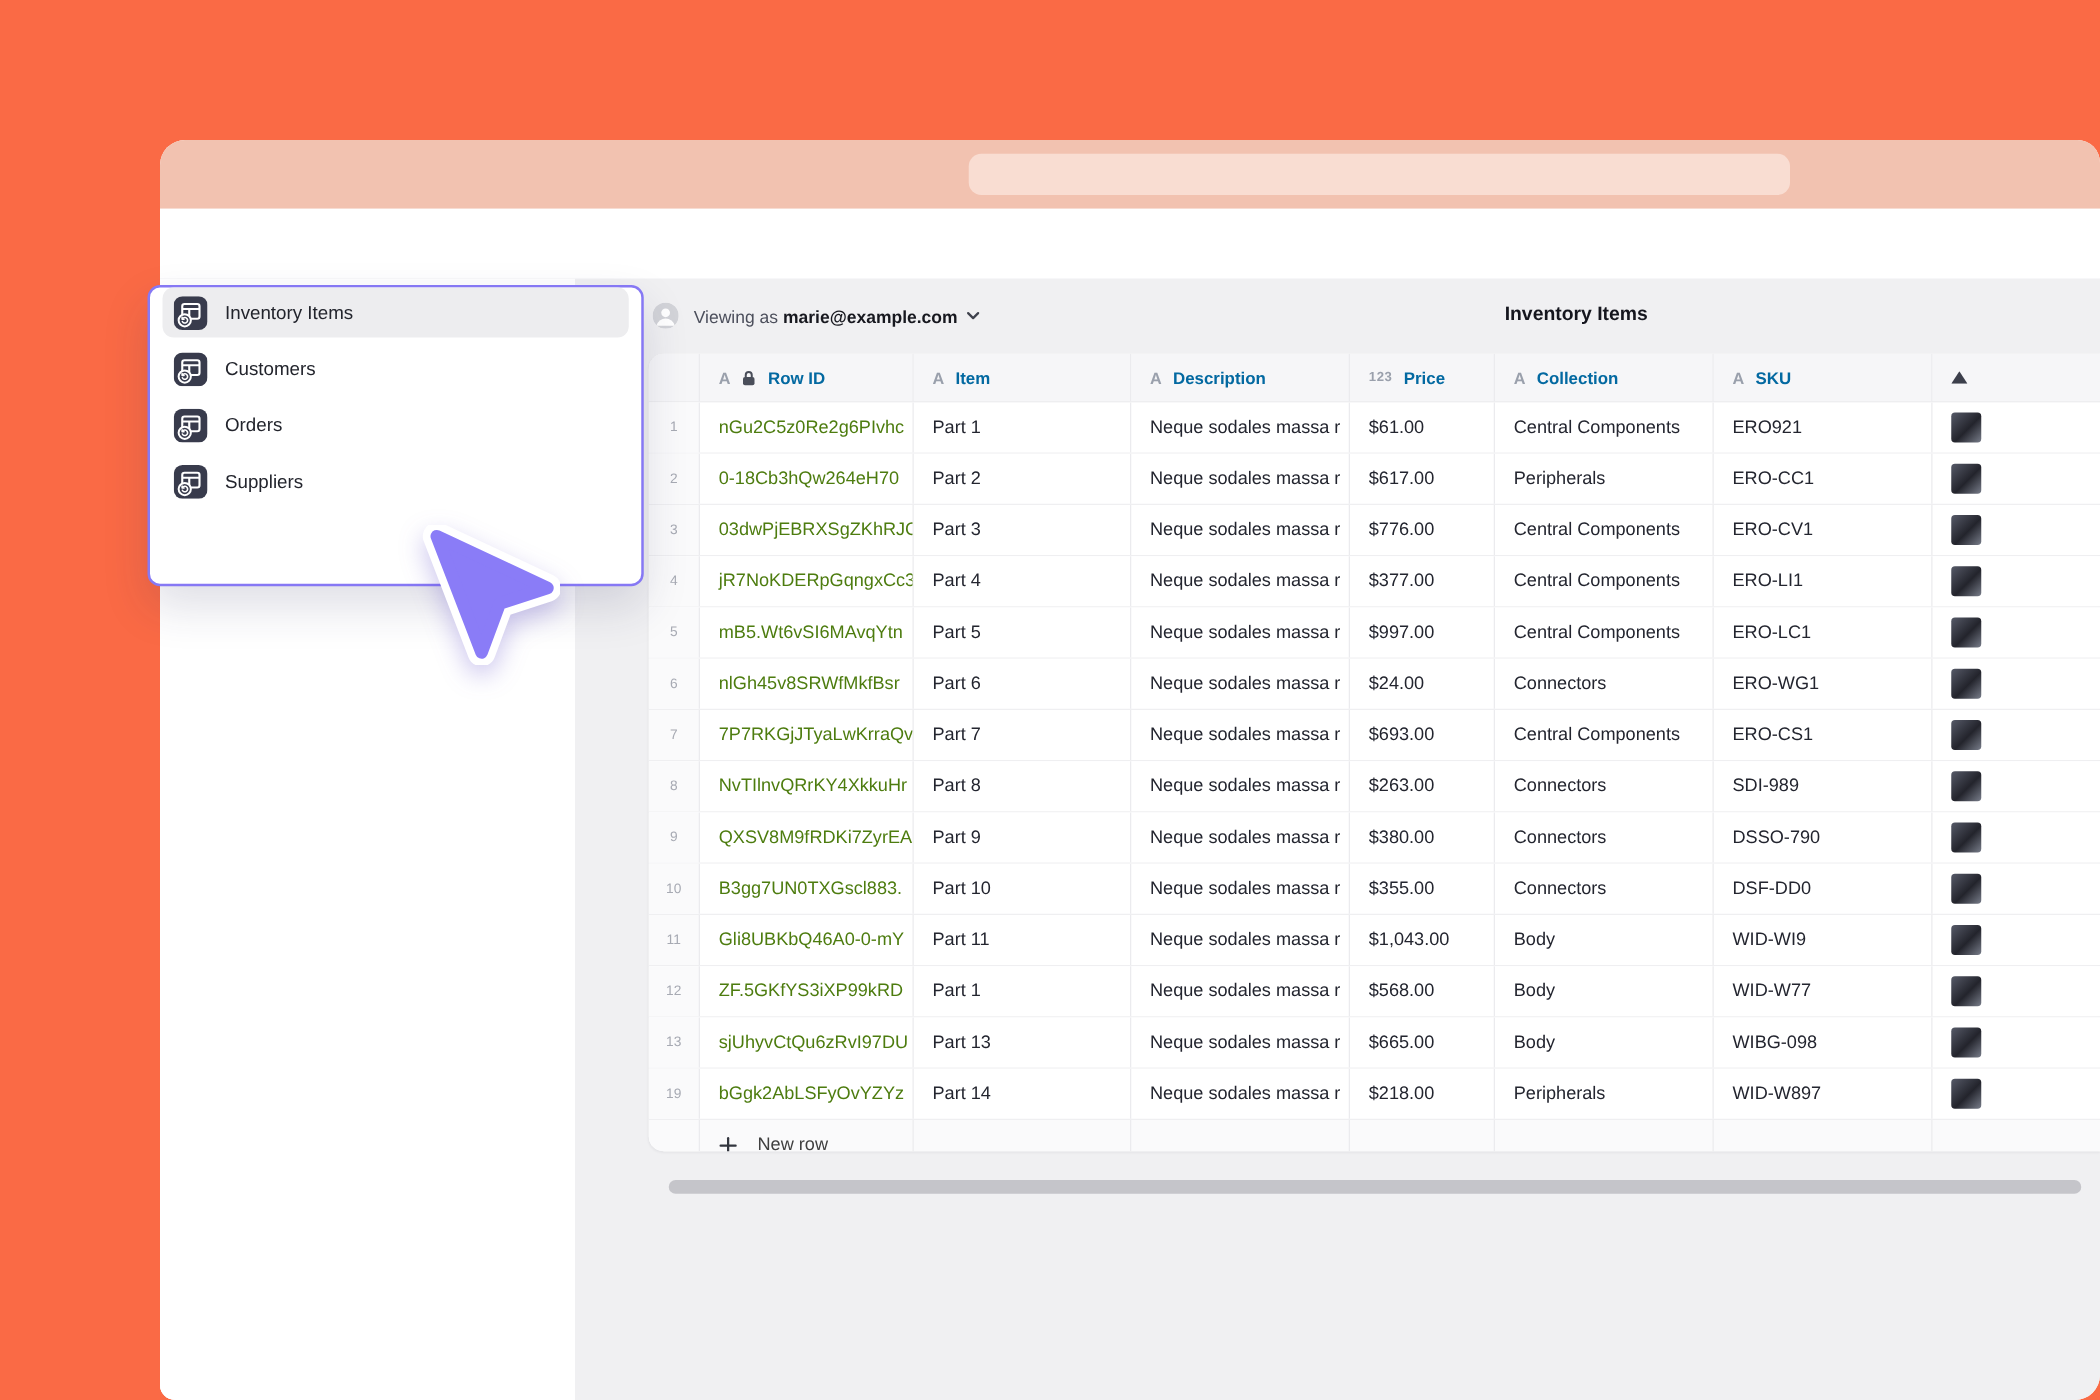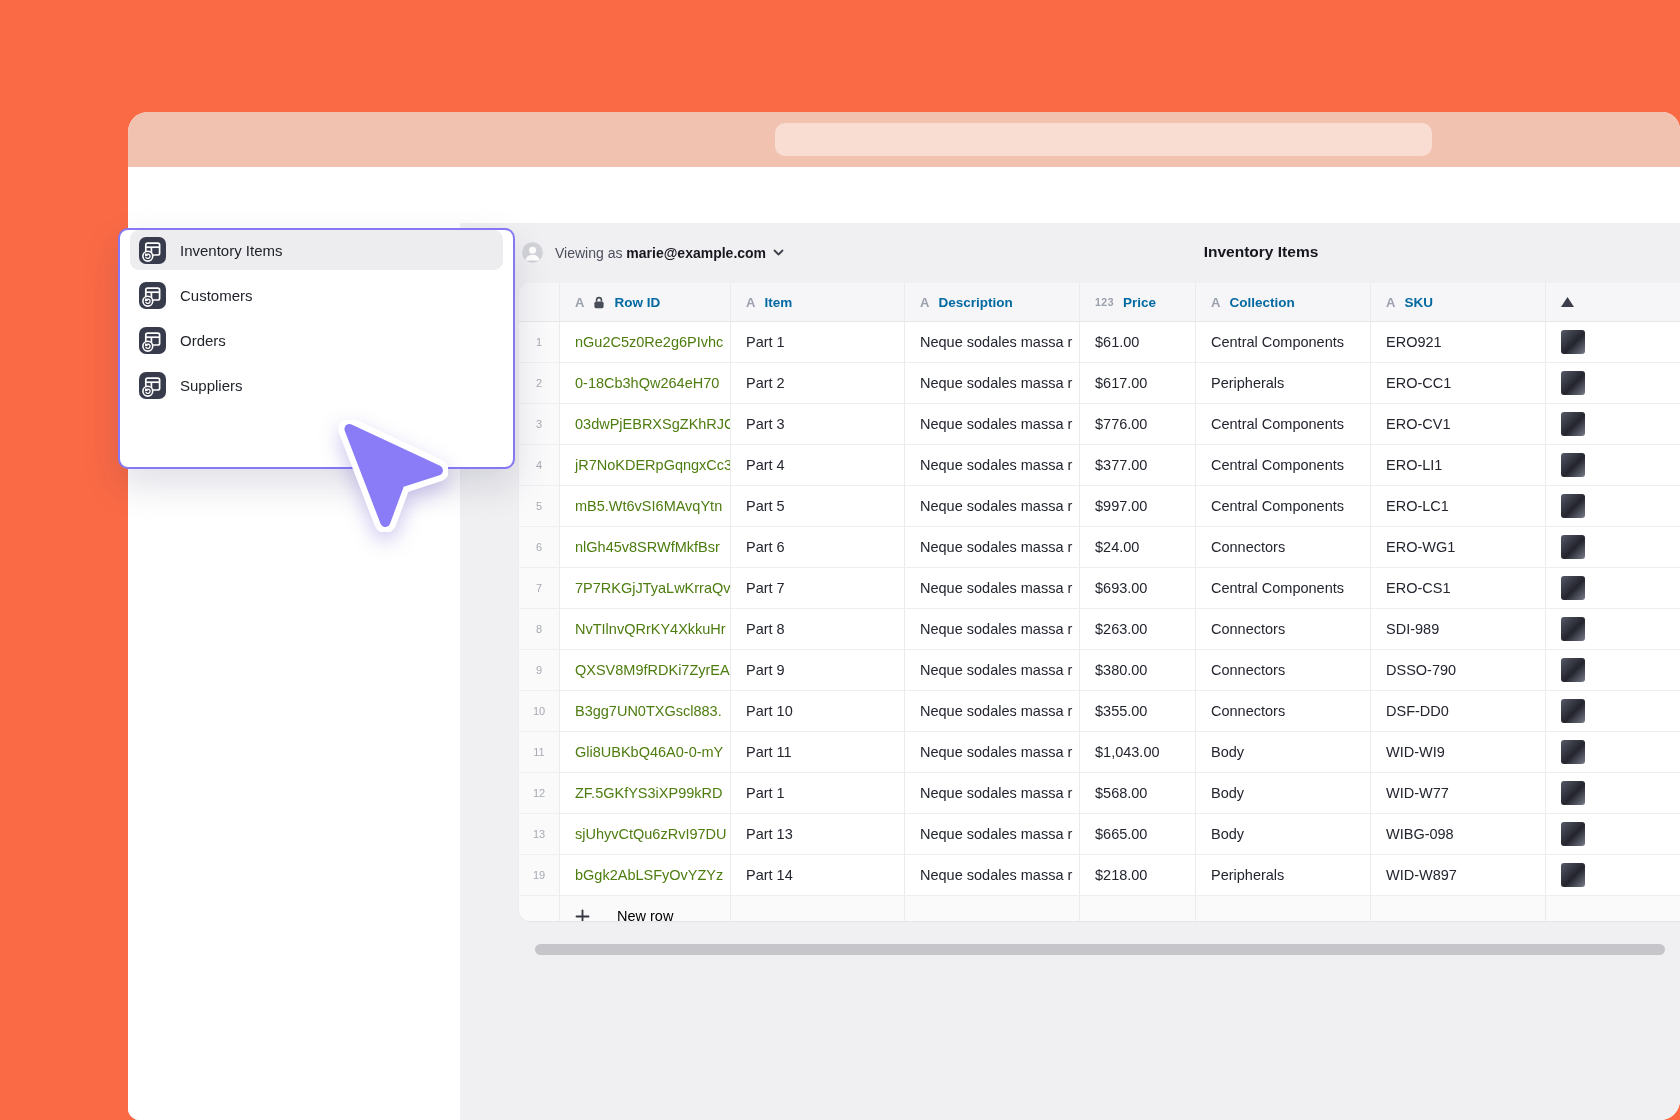--- a/index.html
+++ b/index.html
@@ -51,21 +51,21 @@
   .w1{width:171px}.w2{width:174px}.w3{width:175px}.w4{width:116px}.w5{width:175px}.w6{width:175px}
   .gut{background:#FAFAFB;font-size:11px;color:#A7AAB3}
   .ghead .cell{background:#F6F6F8;gap:9px}
   .hlabel{font-size:13.5px;font-weight:700;color:#0369a1}
   .tico{font-size:13px;font-weight:700;color:#9AA0AC}
   .tico.n{font-size:10.5px;letter-spacing:.5px}
   .dcell{font-size:14.5px;color:#23252F}
   .rowid{color:#4d7c0f}
   .thumb{width:24px;height:24px;border-radius:3px;flex:none;
     background:linear-gradient(135deg,#565a68 0%,#23242c 55%,#787d8a 100%)}
-  .plusnew{display:flex;align-items:center;gap:27px;font-size:14.5px;font-weight:500;color:#000000;cursor:pointer}
+  .plusnew{display:flex;align-items:center;gap:16px;font-size:14.5px;font-weight:500;color:#404040;cursor:pointer}
   .hscroll{position:absolute;left:407px;top:832px;width:1130px;height:11px;border-radius:6px;
     background:#C5C5CA;cursor:pointer}
   
   .popover{position:absolute;left:118px;top:228px;width:397px;height:241px;box-sizing:border-box;
     background:#fff;border:2.5px solid #8678F4;border-radius:10px;
     box-shadow:0 16px 36px rgba(40,40,90,.15)}
   .pophead{display:flex;align-items:center;justify-content:space-between;
     padding:15px 18px 9px 22px}
   .pophead .lbl{font-size:12px;font-weight:700;letter-spacing:.8px;color:#3F4350}
   .addbtn{border:0;background:none;padding:0;cursor:pointer;display:flex}

